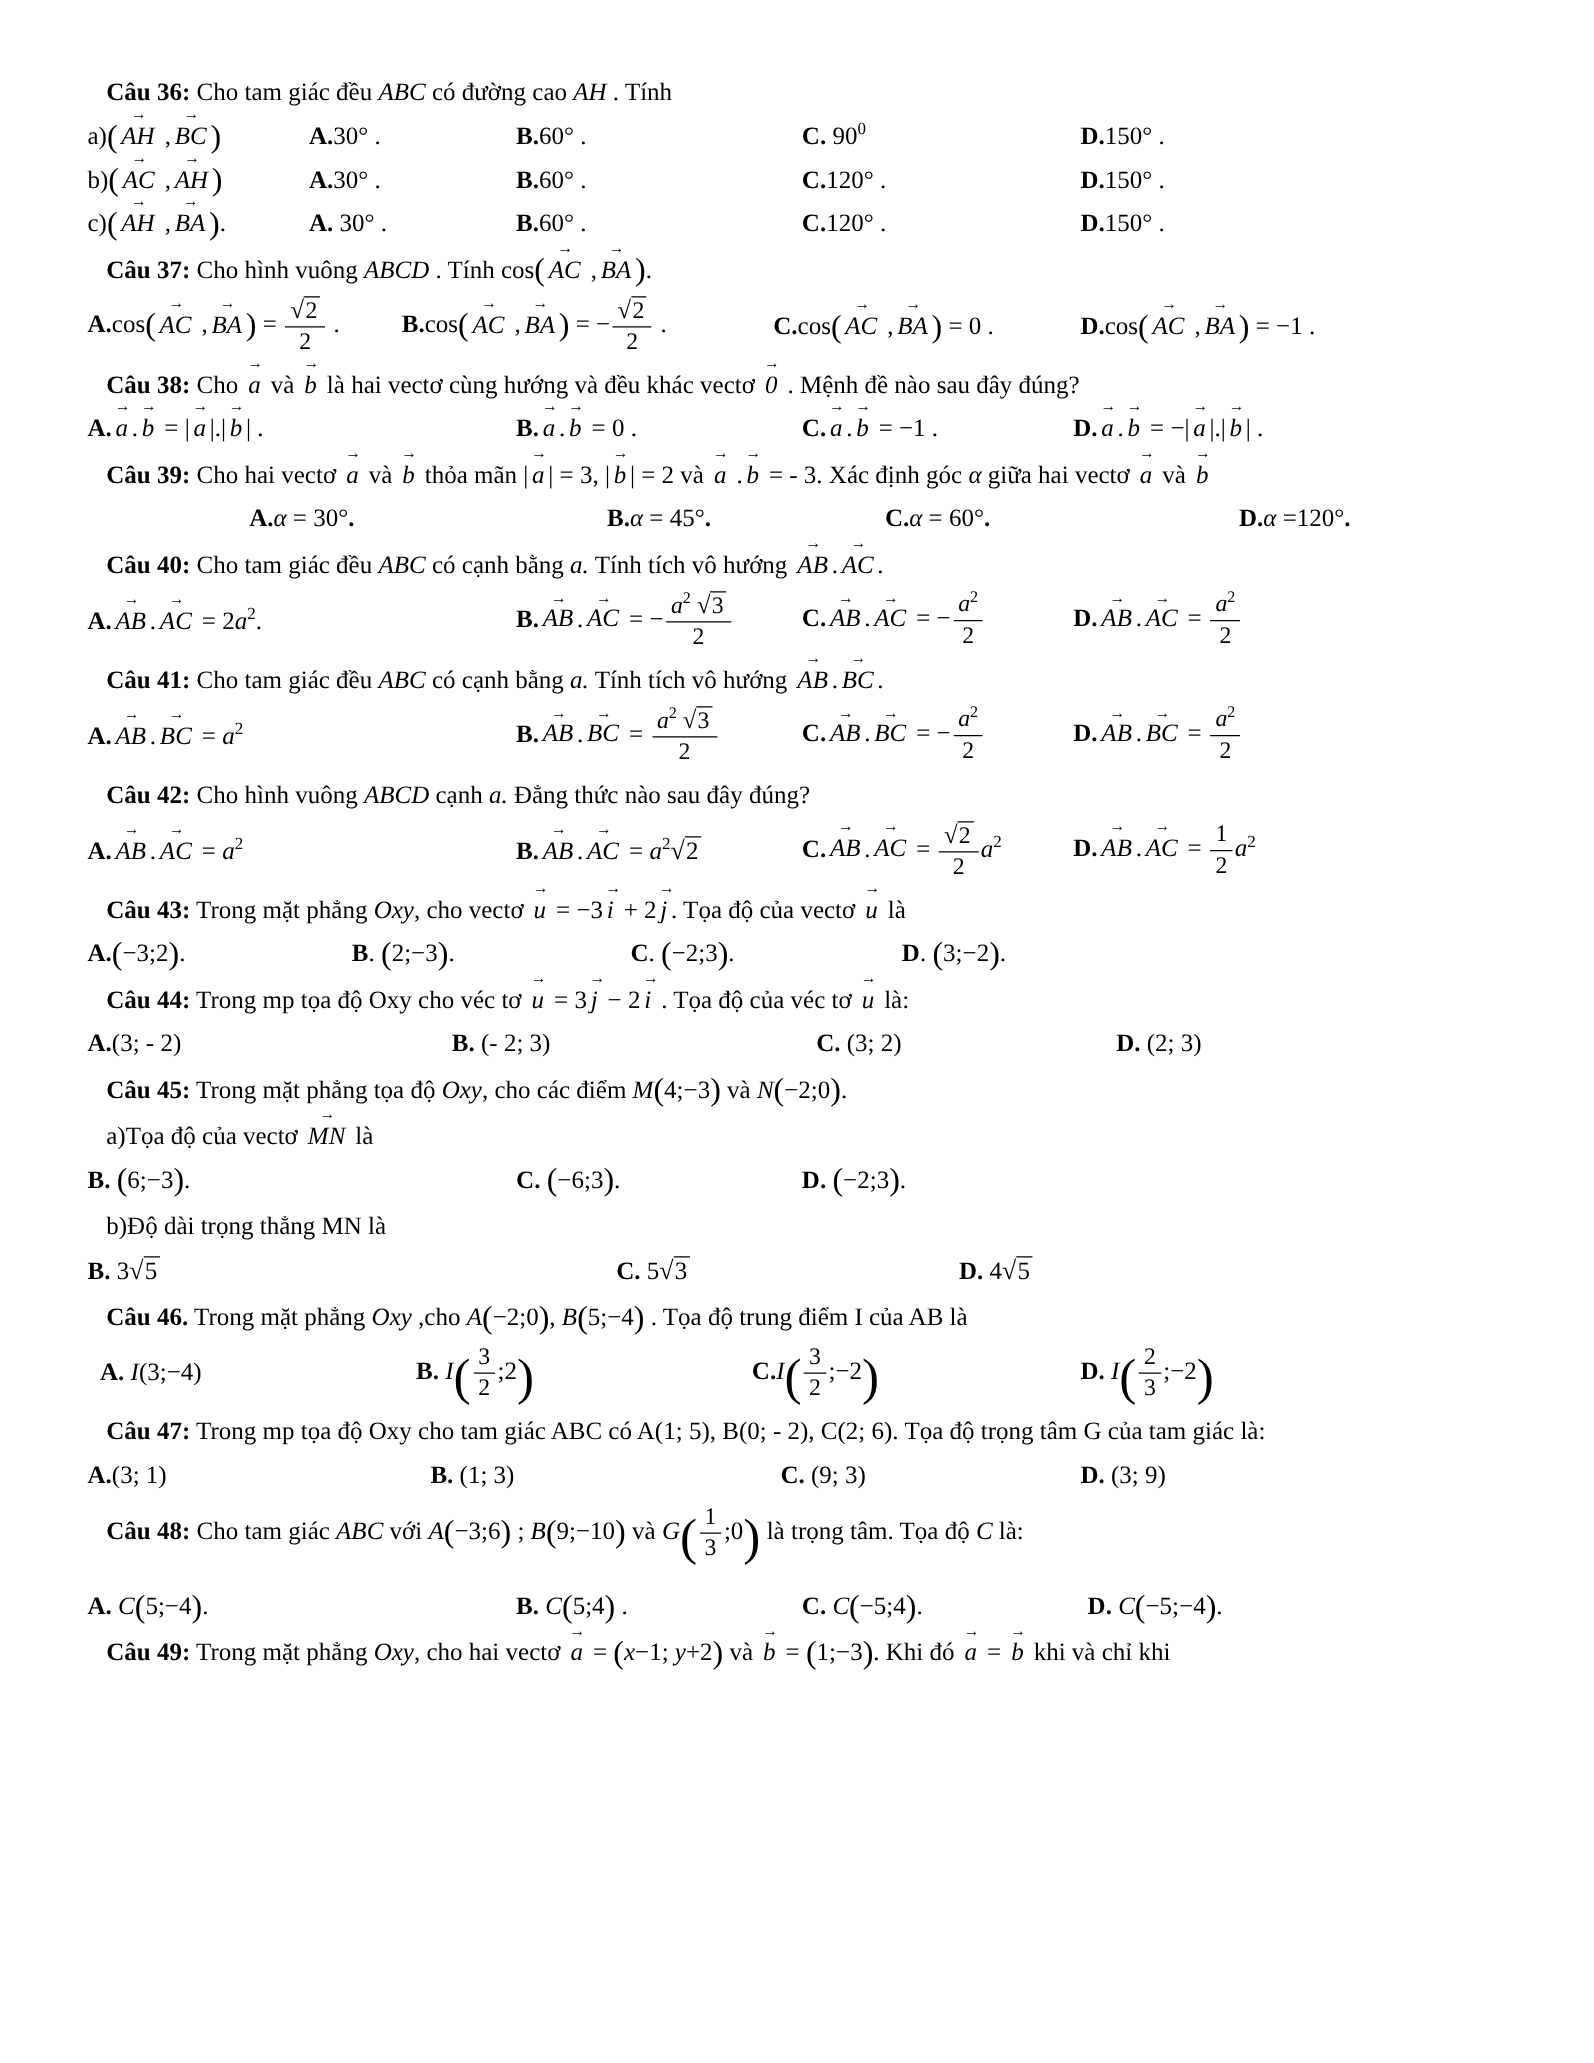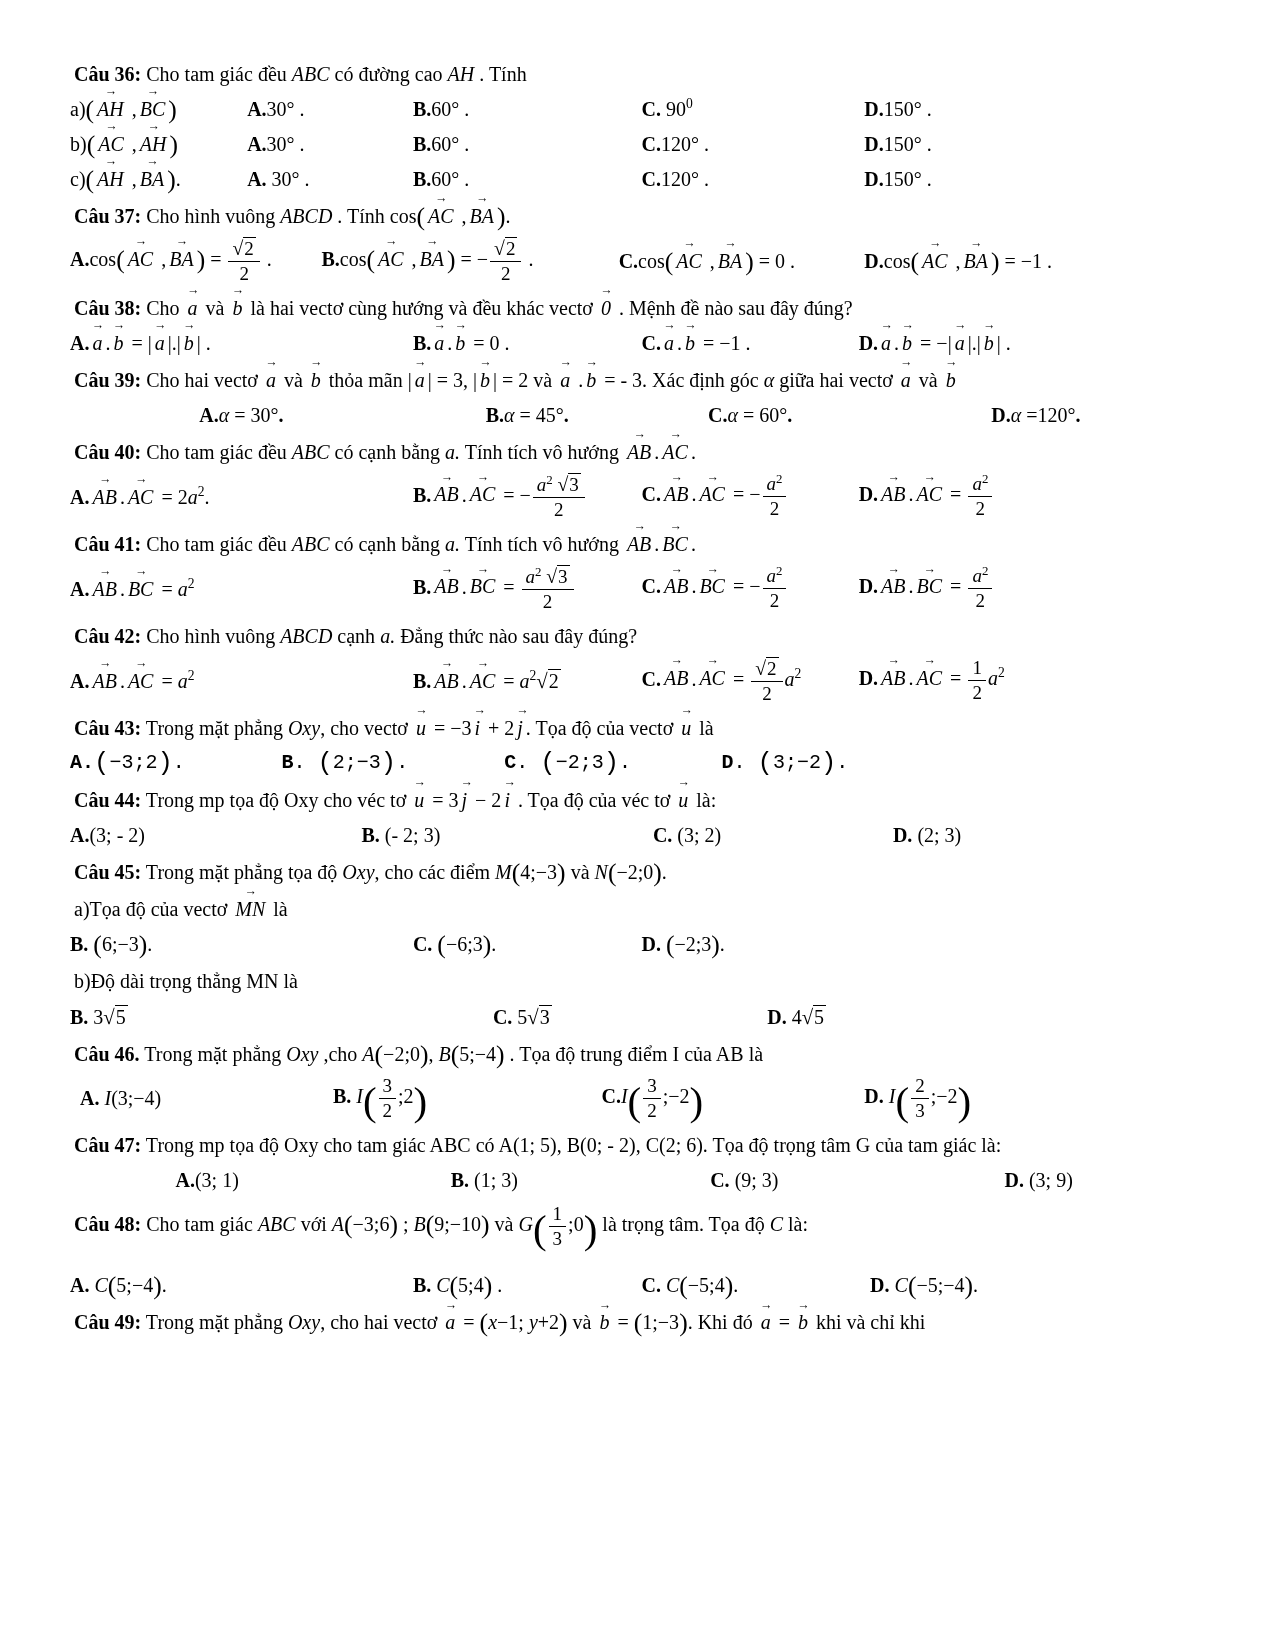--- a/index.html
+++ b/index.html
@@ -2,21 +2,21 @@
 <html><head>
 <meta charset="utf-8">
 <style>
   html,body{margin:0;padding:0;background:#ffffff;}
   body{
     width:1275px;height:1650px;overflow:hidden;
     font-family:"Liberation Serif","DejaVu Serif",serif;
     font-size:20px;color:#000;
   }
   .page{padding:52px 62px 30px 70px;}
-  .tline{margin:7px 4px 3px;line-height:1.5;}
+  .tline{margin:7px 15px 3px;line-height:1.5;}
   .row{display:grid;align-items:center;margin:5px 0;line-height:1.5;}
   .cell{white-space:nowrap;}
   b{font-weight:bold;}
   i{font-style:italic;}
   sup{font-size:0.68em;line-height:0;}
   
   .vec{display:inline-block;position:relative;font-style:italic;margin:0 2px;padding:0 1px;}
   .vec::after{
     content:"\2192";position:absolute;left:0;right:0;top:-0.95em;
     font-size:0.62em;font-style:normal;text-align:center;letter-spacing:-1px;
@@ -95,21 +95,21 @@
       <div class="cell"><b>D.</b><span class="vec">AB</span>.<span class="vec">BC</span> = <span class="frac"><span class="num"><i>a</i><sup>2</sup></span><span class="den">2</span></span></div>
     </div>
     <div class="tline"><b>Câu 42:</b>  Cho hình vuông <i>ABCD</i> cạnh <i>a.</i> Đẳng thức nào sau đây đúng?</div>
     <div class="row" style="grid-template-columns: 30% 20% 19% 31%;">
       <div class="cell"><b>A.</b><span class="vec">AB</span>.<span class="vec">AC</span> = <i>a</i><sup>2</sup></div>
       <div class="cell"><b>B.</b><span class="vec">AB</span>.<span class="vec">AC</span> = <i>a</i><sup>2</sup><span class="sqrt"><span class="rad">√</span><span class="vin">2</span></span></div>
       <div class="cell"><b>C.</b><span class="vec">AB</span>.<span class="vec">AC</span> = <span class="frac"><span class="num"><span class="sqrt"><span class="rad">√</span><span class="vin">2</span></span></span><span class="den">2</span></span><i>a</i><sup>2</sup></div>
       <div class="cell"><b>D.</b><span class="vec">AB</span>.<span class="vec">AC</span> = <span class="frac"><span class="num">1</span><span class="den">2</span></span><i>a</i><sup>2</sup></div>
     </div>
     <div class="tline"><b>Câu 43:</b> Trong mặt phẳng <i>Oxy</i>, cho vectơ <span class="vec">u</span> = −3<span class="vec">i</span> + 2<span class="vec">j</span>. Tọa độ của vectơ <span class="vec">u</span> là</div>
-    <div class="row" style="grid-template-columns: 18.5% 19.5% 19% 43%; font-family: Liberation Mono, monospace;">
+    <div class="row" style="grid-template-columns: 18.5% 19.5% 19% 43%;">
       <div class="cell"><b>A.</b><span class="bp">(</span>−3;2<span class="bp">)</span>.</div>
       <div class="cell"><b>B</b>. <span class="bp">(</span>2;−3<span class="bp">)</span>.</div>
       <div class="cell"><b>C</b>. <span class="bp">(</span>−2;3<span class="bp">)</span>.</div>
       <div class="cell"><b>D</b>. <span class="bp">(</span>3;−2<span class="bp">)</span>.</div>
     </div>
     <div class="tline"><b>Câu 44:</b> Trong mp tọa độ Oxy cho véc tơ <span class="vec">u</span> = 3<span class="vec">j</span> − 2<span class="vec">i</span> . Tọa độ của véc tơ <span class="vec">u</span> là:</div>
     <div class="row" style="grid-template-columns: 25.5% 25.5% 21% 28%;">
       <div class="cell"><b>A.</b>(3; - 2)</div>
       <div class="cell"><b>B.</b> (- 2; 3)</div>
       <div class="cell"><b>C.</b> (3; 2)</div>
@@ -129,21 +129,21 @@
       <div class="cell"><b>D.</b> 4<span class="sqrt"><span class="rad">√</span><span class="vin">5</span></span></div>
     </div>
     <div class="tline"><b>Câu 46.</b> Trong mặt phẳng <i>Oxy</i> ,cho <i>A</i><span class="bp">(</span>−2;0<span class="bp">)</span>, <i>B</i><span class="bp">(</span>5;−4<span class="bp">)</span> . Tọa độ trung điểm I của AB là</div>
     <div class="row" style="grid-template-columns: 23% 23.5% 23% 30.5%;">
       <div class="cell">&nbsp;&nbsp;<b>A.</b> <i>I</i>(3;−4)</div>
       <div class="cell"><b>B.</b> <i>I</i><span class="bpx">(</span><span class="frac"><span class="num">3</span><span class="den">2</span></span>;2<span class="bpx">)</span></div>
       <div class="cell"><b>C.</b><i>I</i><span class="bpx">(</span><span class="frac"><span class="num">3</span><span class="den">2</span></span>;−2<span class="bpx">)</span></div>
       <div class="cell"><b>D.</b> <i>I</i><span class="bpx">(</span><span class="frac"><span class="num">2</span><span class="den">3</span></span>;−2<span class="bpx">)</span></div>
     </div>
     <div class="tline"><b>Câu 47:</b> Trong mp tọa độ Oxy cho tam giác ABC có A(1; 5), B(0; - 2), C(2; 6). Tọa độ trọng tâm G của tam giác là:</div>
-    <div class="row" style="grid-template-columns: 24% 24.5% 21% 30.5%; text-align: center;">
+    <div class="row" style="grid-template-columns: 24% 24.5% 21% 30.5%;">
       <div class="cell"><b>A.</b>(3; 1)</div>
       <div class="cell"><b>B.</b> (1; 3)</div>
       <div class="cell"><b>C.</b> (9; 3)</div>
       <div class="cell"><b>D.</b> (3; 9)</div>
     </div>
     <div class="tline"><b>Câu 48:</b> Cho tam giác <i>ABC</i> với <i>A</i><span class="bp">(</span>−3;6<span class="bp">)</span> ; <i>B</i><span class="bp">(</span>9;−10<span class="bp">)</span> và <i>G</i><span class="bpx">(</span><span class="frac"><span class="num">1</span><span class="den">3</span></span>;0<span class="bpx">)</span> là trọng tâm. Tọa độ <i>C</i> là:</div>
     <div class="row" style="grid-template-columns: 30% 20% 20% 30%; margin-top: 20px;">
       <div class="cell"><b>A.</b> <i>C</i><span class="bp">(</span>5;−4<span class="bp">)</span>.</div>
       <div class="cell"><b>B.</b> <i>C</i><span class="bp">(</span>5;4<span class="bp">)</span> .</div>
       <div class="cell"><b>C.</b> <i>C</i><span class="bp">(</span>−5;4<span class="bp">)</span>.</div>

